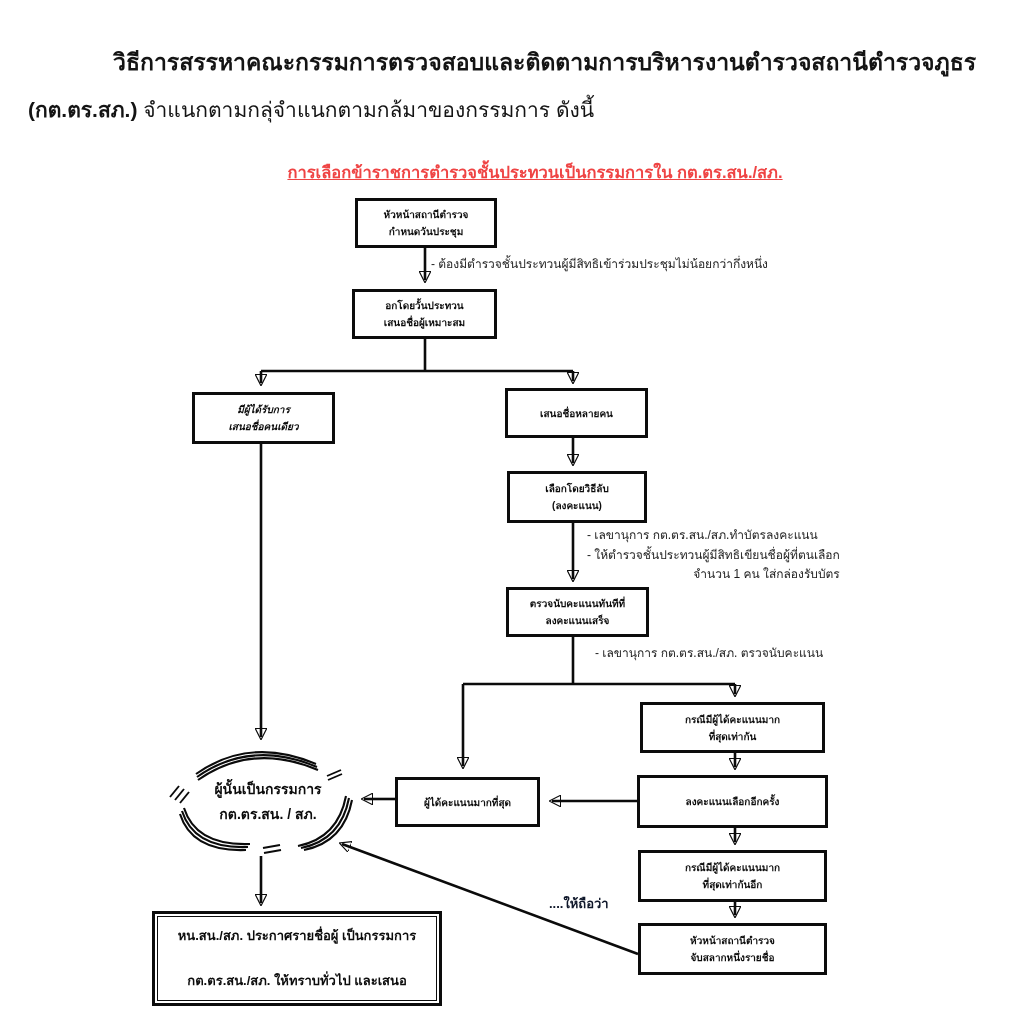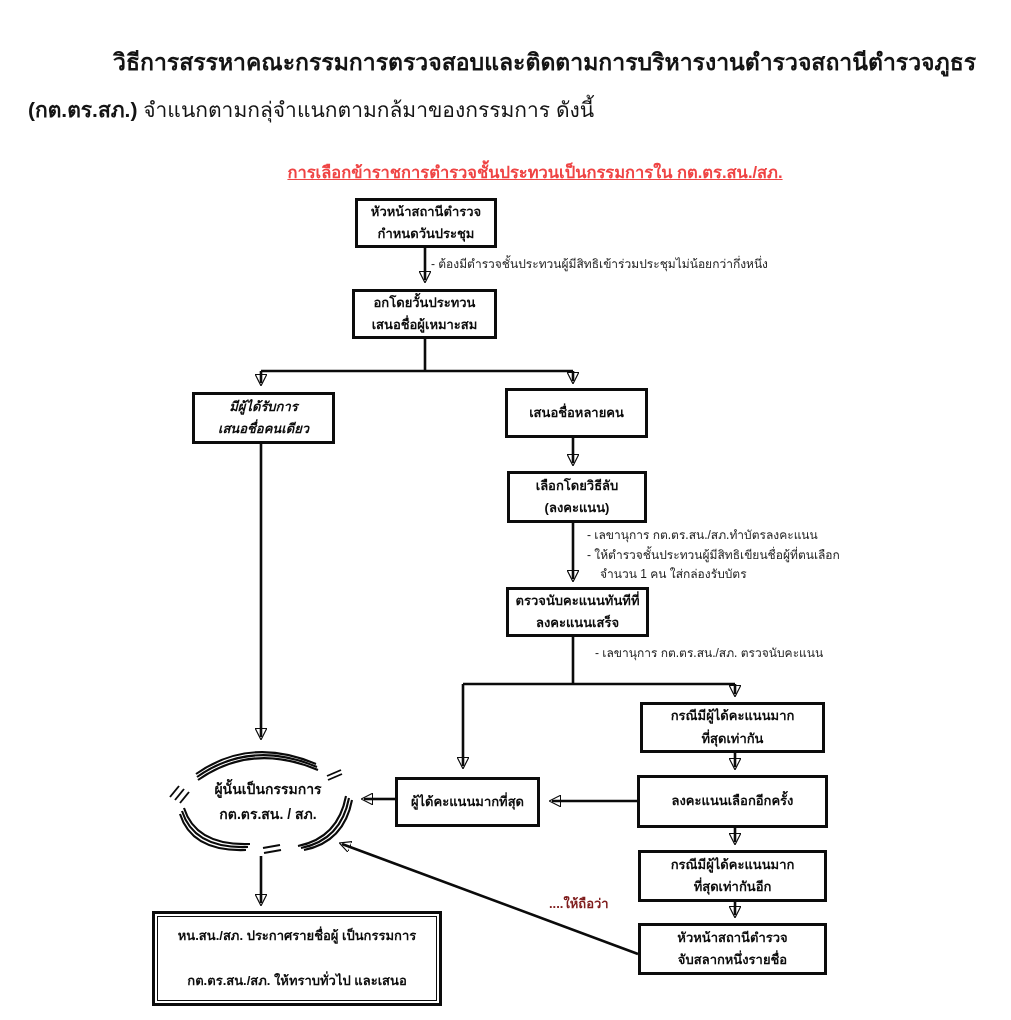--- a/index.html
+++ b/index.html
@@ -18,21 +18,21 @@
   .hdr2 .b{font-weight:700;}
   
   .fc-title{left:205px;top:159px;width:660px;text-align:center;font-size:16.5px;font-weight:700;white-space:nowrap;color:#ef4444;text-decoration:underline;}
   
   .bx{
     position:absolute;
     border:3px solid #0c0c0c;
     background:#fff;
     box-sizing:border-box;
     display:flex;flex-direction:column;align-items:center;justify-content:center;
-    text-align:center;font-weight:700;font-size:13px;line-height:1.7;color:#0c0c0c;
+    text-align:center;font-weight:700;font-size:10px;line-height:1.7;color:#0c0c0c;
     white-space:nowrap;
   }
   #bx-meeting  {left:355px;top:198px;width:142px;height:50px;}
   #bx-propose  {left:352px;top:289px;width:145px;height:50px;}
   #bx-single   {left:192px;top:392px;width:143px;height:52px;font-style:italic;}
   #bx-multiple {left:505px;top:388px;width:143px;height:50px;}
   #bx-secret   {left:507px;top:471px;width:140px;height:52px;}
   #bx-count    {left:506px;top:587px;width:143px;height:50px;}
   #bx-tie      {left:640px;top:702px;width:185px;height:51px;}
   #bx-revote   {left:637px;top:775px;width:191px;height:53px;}
@@ -43,23 +43,23 @@
                 border:3px solid #0c0c0c;
                 box-shadow:inset 0 0 0 2px #ffffff, inset 0 0 0 3px #0c0c0c;
                 font-size:13px;line-height:2.0;gap:19px;}
   
   .terminal-text{left:178px;top:777px;width:180px;text-align:center;
                  font-size:14px;font-weight:700;line-height:25px;color:#0c0c0c;white-space:nowrap;}
   
   .ann{position:absolute;font-size:12px;color:#1c1c1c;line-height:19.5px;white-space:nowrap;}
   #ann-quorum{left:431px;top:255px;}
   #ann-ballot{left:587px;top:526px;}
-  #ann-ballot .indent{padding-left:13px;}
+  #ann-ballot .indent{padding-left:13px;text-align:right;}
   #ann-count{left:595px;top:644px;}
-  #lbl-consider{left:549px;top:894px;font-weight:700;font-size:13px;color:#7f1d1d;}
+  #lbl-consider{left:549px;top:894px;font-weight:700;font-size:13px;color:#0f172a;}
   
   .wires{position:absolute;left:0;top:0;pointer-events:none;}
   .wires path, .wires line{stroke:#0b0b0b;fill:none;}
 </style>
 </head>
 <body>
 
 <div class="page">
 
   <div class="abs hdr1">วิธีการสรรหาคณะกรรมการตรวจสอบและติดตามการบริหารงานตำรวจสถานีตำรวจภูธร</div>

